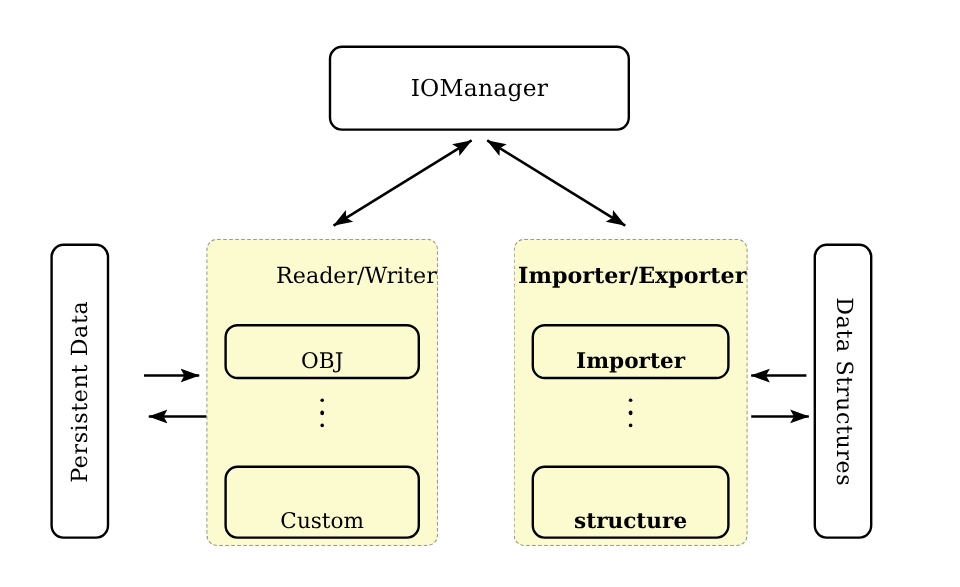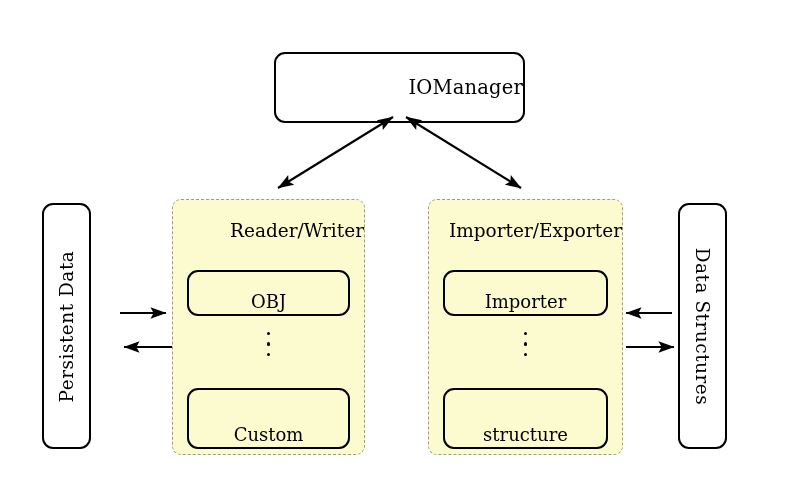--- a/index.html
+++ b/index.html
@@ -20,24 +20,23 @@
     inset: 0;
     width: 800px;
     height: 489px;
   }
 
   
   .node {
     position: absolute;
     display: flex;
     align-items: center;
-    justify-content: flex-end;
+    justify-content: center;
     text-align: center;
     line-height: 1.22;
-    margin-top: 14px;
   }
 
   
   .io-manager {
     left: 274px; top: 38px;
     width: 251px; height: 71px;
     border: 2.2px solid #000000;
     border-radius: 11px;
     background: #ffffff;
     font-size: 19.5px;
@@ -45,21 +44,21 @@
   }
 
   
   .group {
     position: absolute;
     background: #fcfbcf;
     border: 1.4px dashed #9b9b8e;
     border-radius: 9px;
   }
   .group-left  { left: 172px; top: 199px; width: 193px; height: 256px; }
-  .group-right { left: 428px; top: 199px; width: 195px; height: 256px; }
+  .group-right { left: 428px; top: 199px; width: 195px; height: 256px; font-weight: bold; }
 
   .group-title {
     position: absolute;
     left: 0; right: 0;
     top: 20px;
     text-align: right;
     font-size: 18.5px;
     white-space: nowrap;
   }
 

